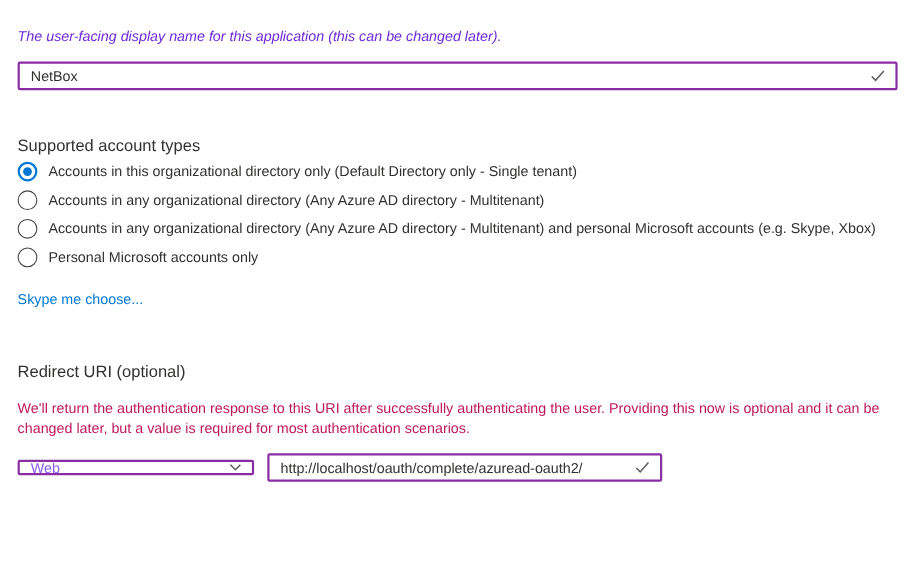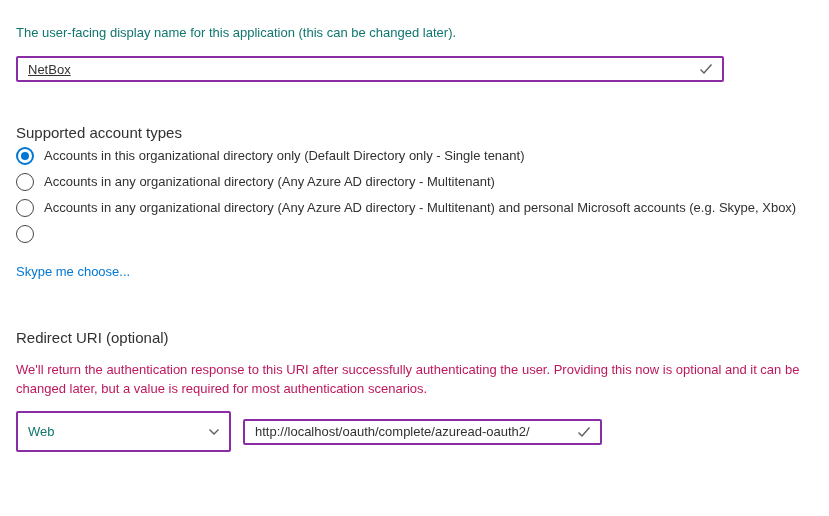--- a/index.html
+++ b/index.html
@@ -9,34 +9,34 @@
     font-family: "Liberation Sans", "DejaVu Sans", sans-serif;
     color: #323130;
   }
   .page { padding: 12px 13px 0 16px; width: 829px; }
 
   .section-title {
     font-size: 15px; font-weight: 400; color: #323130; line-height: 18px;
   }
   .required-marker { color: #e81123; margin-right: 4px; font-size: 13px; }
   .desc {
-    font-size: 13px; line-height: 15px; color: #0f766e; margin-top: 13px;
+    font-size: 13px; line-height: 15px; color: #6d28d9; margin-top: 13px; font-style: italic;
   }
 
   
   .field-wrap {
     position: relative; height: 26px; border: 2px solid #8a2da5;
     border-radius: 2px; background: #fff; display: flex; align-items: center;
   }
   .field-wrap input {
     border: none; outline: none; background: transparent;
     font-family: inherit; font-size: 13px; color: #323130;
     width: 100%; height: 100%; padding: 0 30px 0 10px;
   }
-  .name-field { margin-top: 16px; width: 708px; text-decoration: underline; }
+  .name-field { margin-top: 16px; width: 800px; }
 
   .icon-right { position: absolute; right: 8px; top: 50%; transform: translateY(-50%); display: flex; }
 
   .sect2 { margin-top: 42px; }
   .question { margin-top: 20px; font-size: 13px; line-height: 15px; }
 
   .radio-group { margin-top: 1px; }
   .radio-row { display: flex; align-items: center; height: 26px; cursor: pointer; }
   .radio-circle {
     width: 18px; height: 18px; border-radius: 50%;
@@ -51,23 +51,23 @@
   .help-link {
     display: inline-block; margin-top: 17px; font-size: 13px; line-height: 15px;
     color: #0078d4; text-decoration: none; cursor: pointer;
   }
 
   .sect3 { margin-top: 49px; }
   .para { margin-top: 13px; font-size: 13px; line-height: 19px; width: 800px; color: #be185d; }
 
   .uri-row { margin-top: 13px; display: flex; align-items: center; }
   .platform-select {
-    position: relative; width: 215px; height: 41px; border: 2px solid #8a2da5;
+    position: relative; width: 215px; height: 14px; border: 2px solid #8a2da5;
     border-radius: 2px; background: #fff; display: flex; align-items: center;
-    font-size: 13px; color: #0f766e; padding: 0 26px 0 10px; cursor: pointer;
+    font-size: 13px; color: #8b5cf6; padding: 0 26px 0 10px; cursor: pointer;
   }
   .uri-field { margin-left: 12px; width: 359px; }
 </style>
 </head>
 <body>
 
 <div class="page">
 
   <div>
     <div class="desc">The user-facing display name for this application (this can be changed later).</div>
@@ -100,20 +100,21 @@
       <div class="radio-row" role="radio" aria-checked="false">
         <span class="radio-circle">
             <span class="radio-dot"></span>
           </span>
         <span class="radio-label">Accounts in any organizational directory (Any Azure AD directory - Multitenant) and personal Microsoft accounts (e.g. Skype, Xbox)</span>
       </div>
       <div class="radio-row" role="radio" aria-checked="false">
         <span class="radio-circle">
             <span class="radio-dot"></span>
           </span>
+        <span class="radio-label">Personal Microsoft accounts only</span>
       </div>
     </div>
 
     <a class="help-link" href="#">Skype me choose...</a>
   </div>
 
   <div>
     <div class="section-title sect3">Redirect URI (optional)</div>
     <div class="para">We'll return the authentication response to this URI after successfully authenticating the user. Providing this now is optional and it can be changed later, but a value is required for most authentication scenarios.</div>
 

